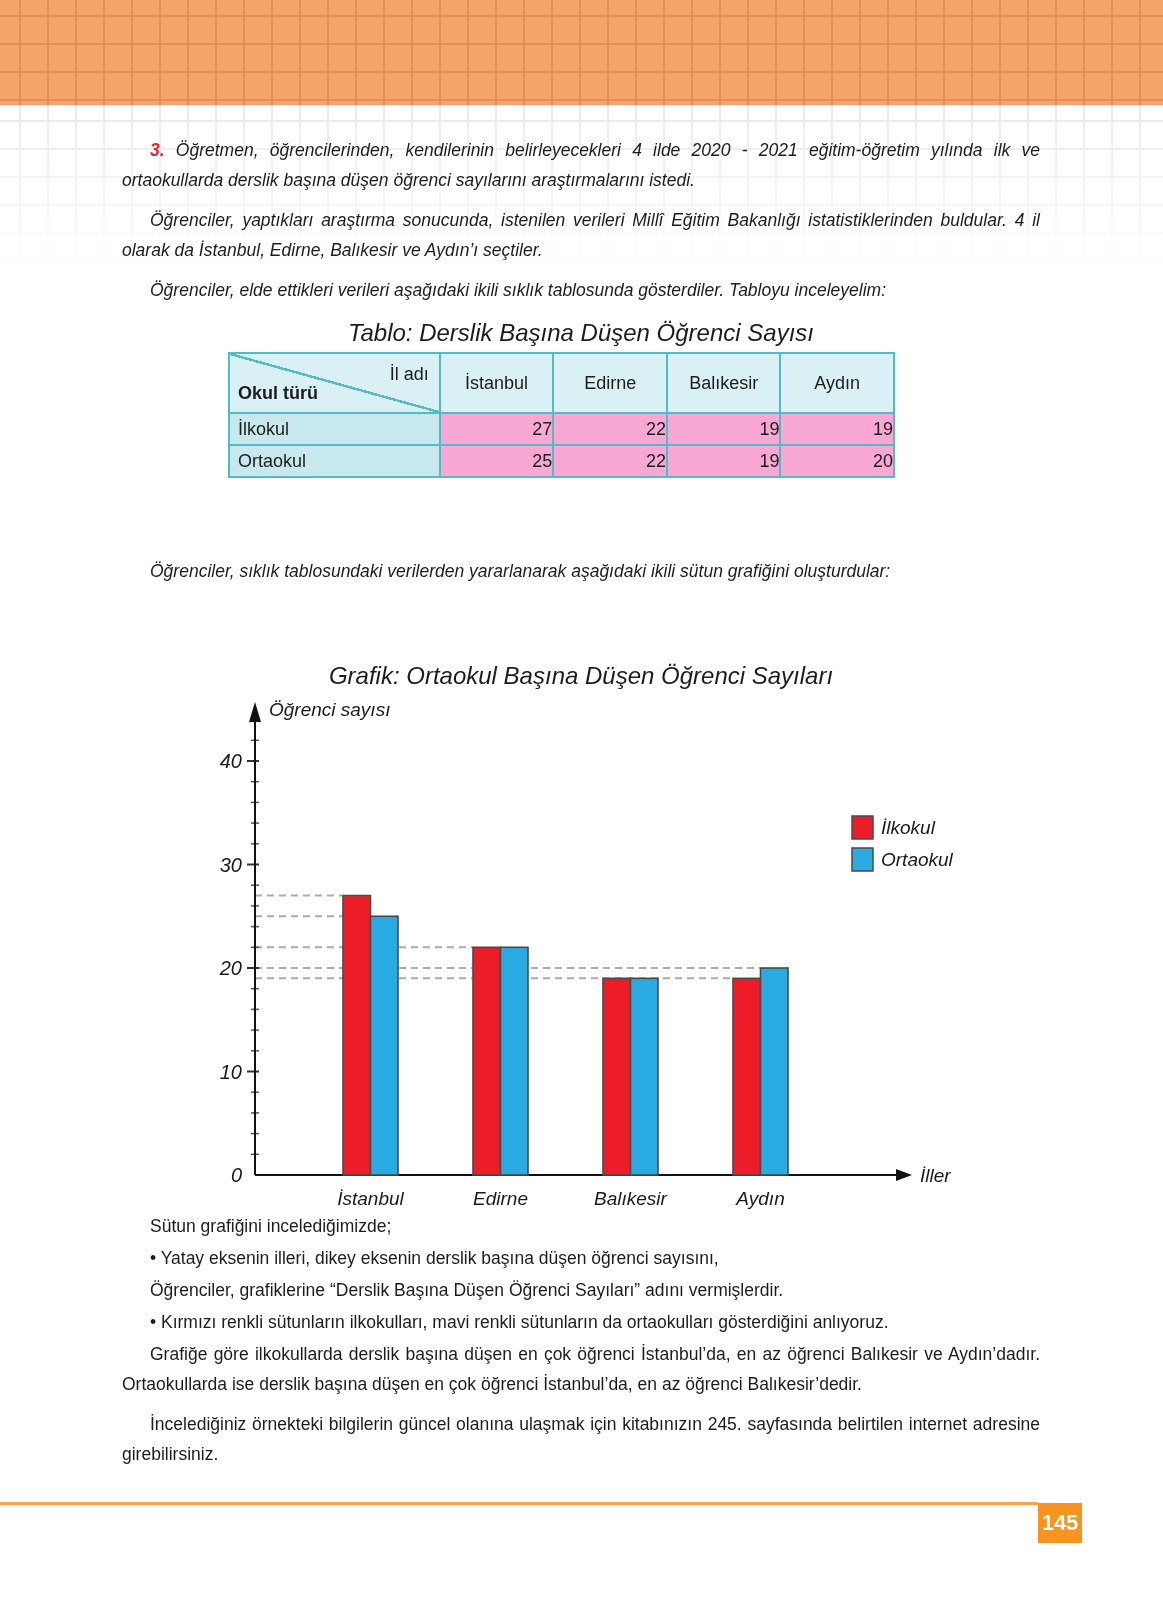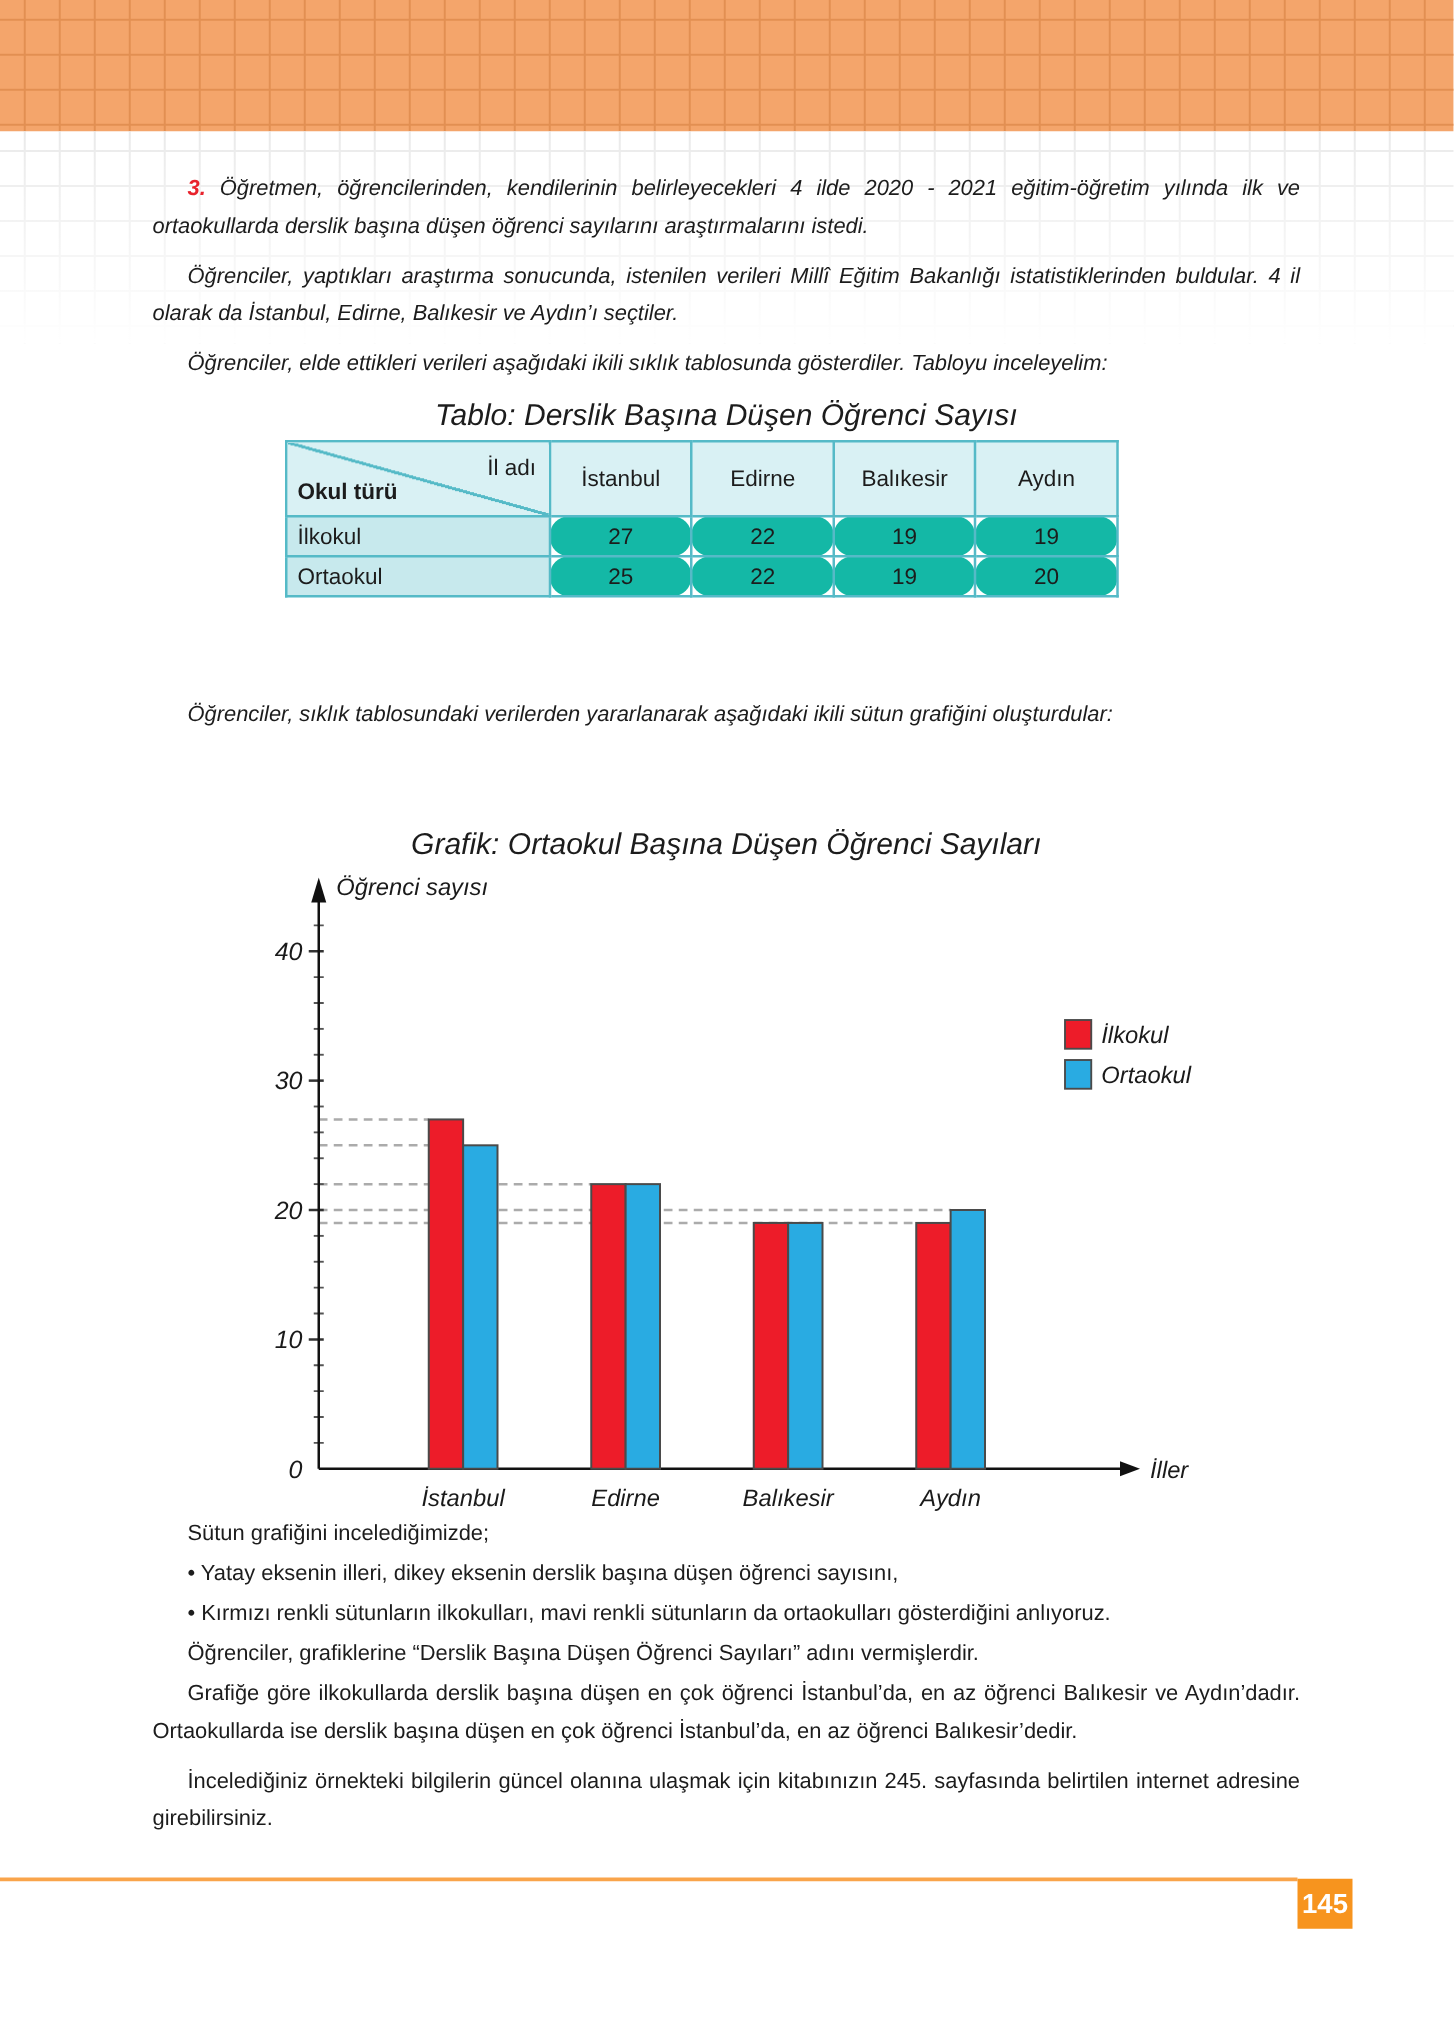--- a/index.html
+++ b/index.html
@@ -25,21 +25,21 @@
   .chart-title{margin:78px 0 8px 0 !important;}
   table.freq{border-collapse:collapse;table-layout:fixed;width:667px;margin:0 0 0 106px;}
   table.freq td{border:2px solid #55BAC7;font-size:18px;padding:0;}
   .corner{width:206px;height:58px;background-color:#D9F1F4;position:relative;
           background-image:linear-gradient(to top right,transparent calc(50% - 1.2px),
                            #55BAC7 calc(50% - 1.2px) calc(50% + 1.2px),transparent calc(50% + 1.2px));}
   .c-top{position:absolute;top:5px;right:10px;font-weight:normal;}
   .c-bot{position:absolute;bottom:4px;left:8px;font-weight:bold;}
   .th-city{width:110px;height:58px;background:#D9F1F4;text-align:center;}
   .row-label{height:28px;background:#C7E9ED;text-align:left;padding-left:8px !important;}
-  .val{background:#14b8a6;text-align:center;border-radius:15px;}
+  .val{background:#f9a8d4;text-align:right;}
   svg.chart{display:block;margin-top:0;}
   svg.chart text{font-family:"Liberation Sans",sans-serif;font-style:italic;fill:#1a1a1a;}
   .footer-line{position:absolute;top:1502px;left:0;width:1038px;height:3px;background:#F9A44A;}
   .page-box{position:absolute;top:1503px;left:1038px;width:44px;height:40px;background:#F7941E;
             color:#fff;font-weight:bold;font-size:22px;display:flex;align-items:center;justify-content:center;}
 </style>
 </head>
 <body>
 
 <div class="page">
@@ -141,22 +141,22 @@
         <text x="508.5" y="509" text-anchor="middle" font-size="19">Balıkesir</text>
         <text x="638.5" y="509" text-anchor="middle" font-size="19">Aydın</text>
         <rect x="730" y="120" width="21" height="23" fill="#ED1C29" stroke="#4a4a4a" stroke-width="1.5"></rect>
         <text x="759" y="138" text-anchor="start" font-size="19">İlkokul</text>
         <rect x="730" y="152" width="21" height="23" fill="#29ABE2" stroke="#4a4a4a" stroke-width="1.5"></rect>
         <text x="759" y="170" text-anchor="start" font-size="19">Ortaokul</text>
       </svg>
 
     <p>Sütun grafiğini incelediğimizde;</p>
     <p>• Yatay eksenin illeri, dikey eksenin derslik başına düşen öğrenci sayısını,</p>
+    <p>Öğrenciler, grafiklerine “Derslik Başına Düşen Öğrenci Sayıları” adını vermişlerdir.</p>
     <p>• Kırmızı renkli sütunların ilkokulları, mavi renkli sütunların da ortaokulları gösterdiğini anlıyoruz.</p>
-    <p>Öğrenciler, grafiklerine “Derslik Başına Düşen Öğrenci Sayıları” adını vermişlerdir.</p>
     <p>Grafiğe göre ilkokullarda derslik başına düşen en çok öğrenci İstanbul’da, en az öğrenci Balıkesir ve Aydın’dadır. Ortaokullarda ise derslik başına düşen en çok öğrenci İstanbul’da, en az öğrenci Balıkesir’dedir.</p>
     <p style="margin-top:10px">İncelediğiniz örnekteki bilgilerin güncel olanına ulaşmak için kitabınızın 245. sayfasında belirtilen internet adresine girebilirsiniz.</p>
 
   </div>
 
   <div class="footer-line"></div>
   <div class="page-box">145</div>
 
 </div>
 

